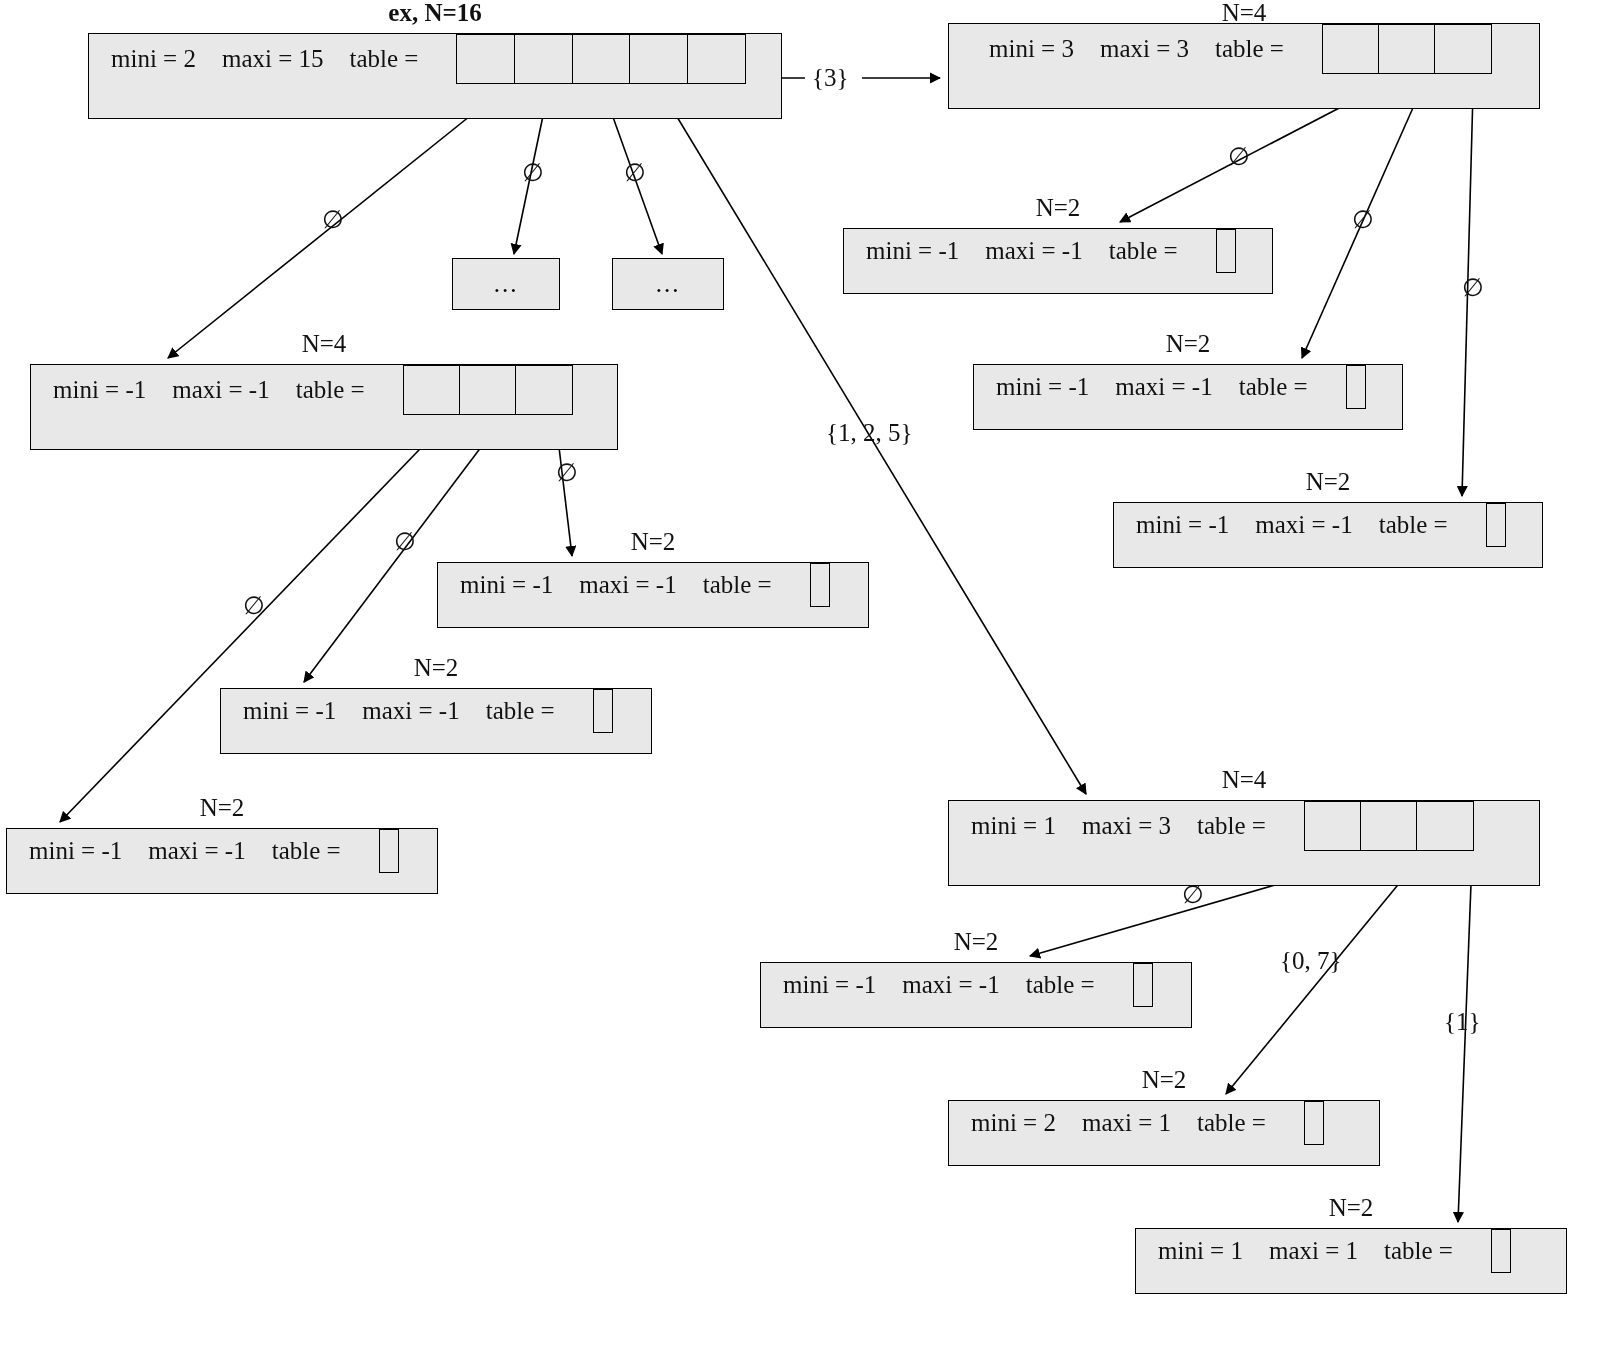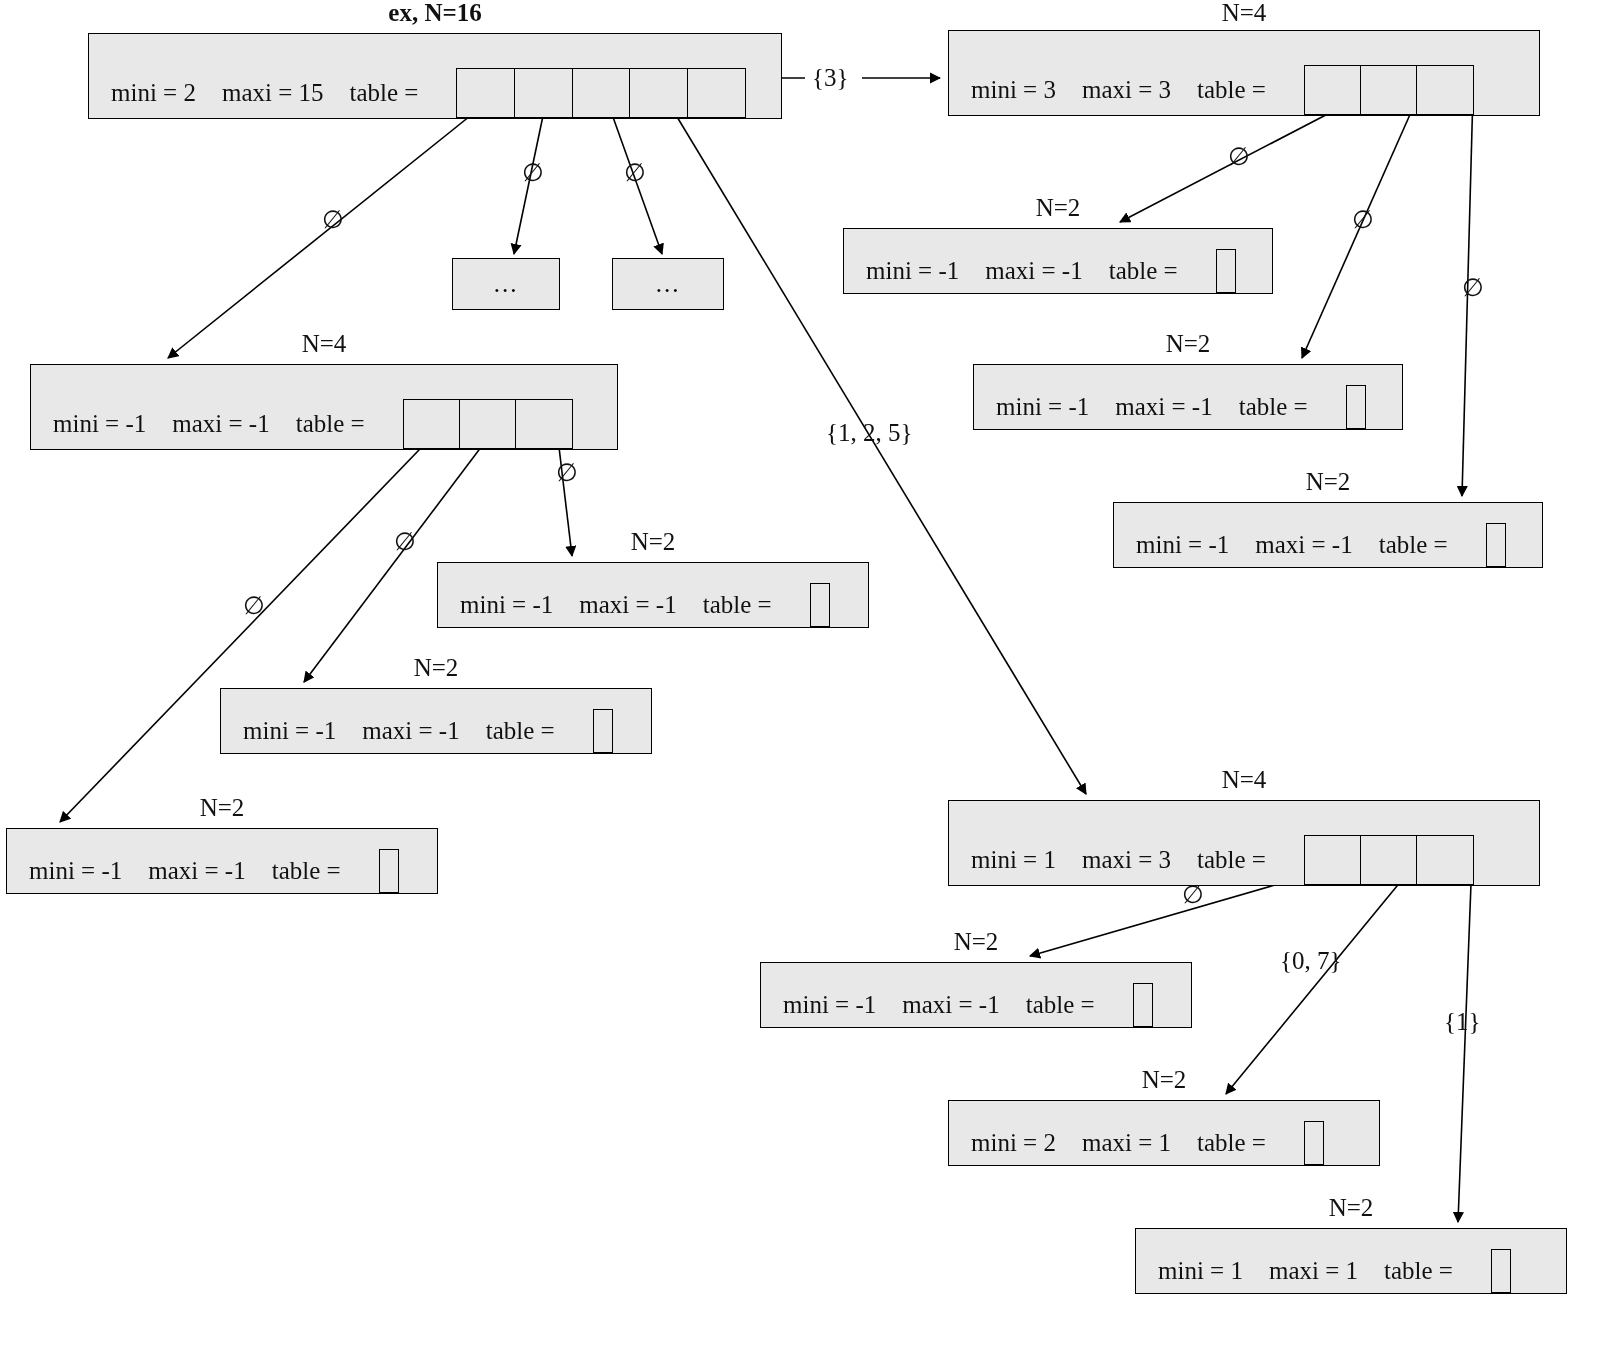--- a/index.html
+++ b/index.html
@@ -11,21 +11,21 @@
     overflow:hidden;
   }
   svg.edges{position:absolute;left:0;top:0;width:1617px;height:1352px;pointer-events:none;}
 
   .node{
     position:absolute;
     background:#e8e8e8;
     border:1.6px solid #000;
     box-sizing:border-box;
     display:flex;
-    align-items:flex-end;
+    align-items:flex-start;
   }
   .node .fields{
     display:flex;
     align-items:center;
     white-space:nowrap;
     font-size:25px;
     color:#111;
     padding-left:22px;
   }
   .node .fields .fld{margin-right:26px;}
@@ -142,21 +142,21 @@
           <div class="tbl" style="width: 290px; height: 50px;">
             <div class="cell" style="width: 58px;"></div>
             <div class="cell" style="width: 58px;"></div>
             <div class="cell" style="width: 58px;"></div>
             <div class="cell" style="width: 58px;"></div>
             <div class="cell" style="width: 58px;"></div>
           </div>
         </div>
       </div>
       <div class="caption" style="left: 948px; width: 592px; top: -1px;">N=4</div>
-      <div class="node" style="left: 948px; top: 30px; width: 592px; height: 86px;">
+      <div class="node" style="left: 948px; top: 23px; width: 592px; height: 86px; padding-left: 18px;">
         <div class="fields">
           <span class="fld">mini = 3</span>
           <span class="fld">maxi = 3</span>
           <span class="fld">table =</span>
           <div class="tbl" style="width: 170px; height: 50px;">
             <div class="cell" style="width: 56.6667px;"></div>
             <div class="cell" style="width: 56.6667px;"></div>
             <div class="cell" style="width: 56.6667px;"></div>
           </div>
         </div>

